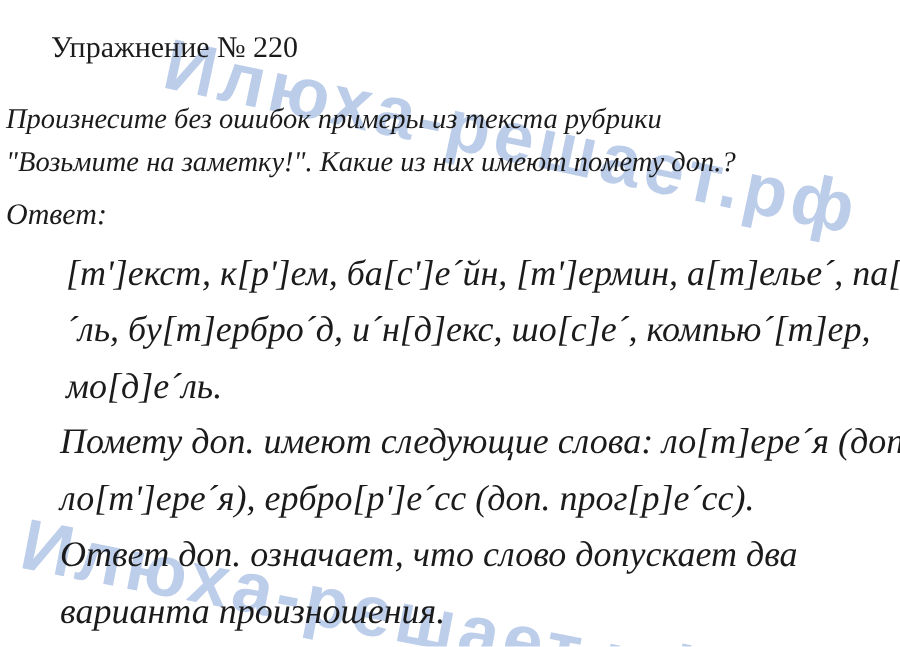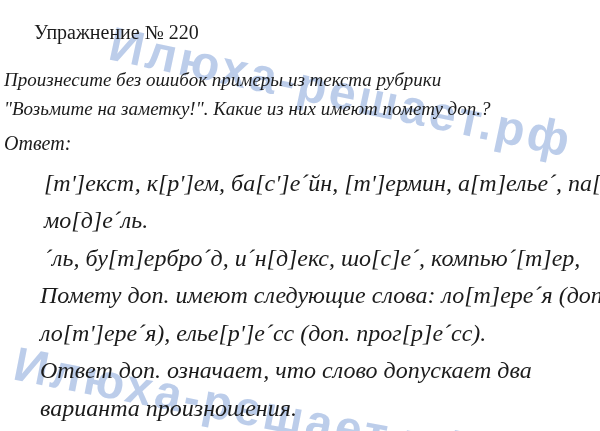--- a/index.html
+++ b/index.html
@@ -98,27 +98,27 @@
 
   <div class="task-block">
     <span class="line">Произнесите без ошибок примеры из текста рубрики</span>
     <span class="line">"Возьмите на заметку!". Какие из них имеют помету доп.?</span>
   </div>
 
   <div class="answer-label">Ответ:</div>
 
   <div class="transcription-block">
     <span class="line">[т']екст, к[р']ем, ба[с']е´йн, [т']ермин, а[т]елье´, па[н]е</span>
+    <span class="line">´ль, бу[т]ербро´д, и´н[д]екс, шо[с]е´, компью´[т]ер,</span>
     <span class="line">мо[д]е´ль.</span>
-    <span class="line">´ль, бу[т]ербро´д, и´н[д]екс, шо[с]е´, компью´[т]ер,</span>
   </div>
 
   <div class="note-block">
     <span class="line">Помету доп. имеют следующие слова: ло[т]ере´я (доп.</span>
-    <span class="line">ло[т']ере´я), елье[р']е´сс (доп. прог[р]е´сс).</span>
+    <span class="line">ло[т']ере´я), ербро[р']е´сс (доп. прог[р]е´сс).</span>
   </div>
 
   <div class="meaning-block">
     <span class="line">Ответ доп. означает, что слово допускает два</span>
     <span class="line">варианта произношения.</span>
   </div>
 
 </div>
 
 </body></html>

